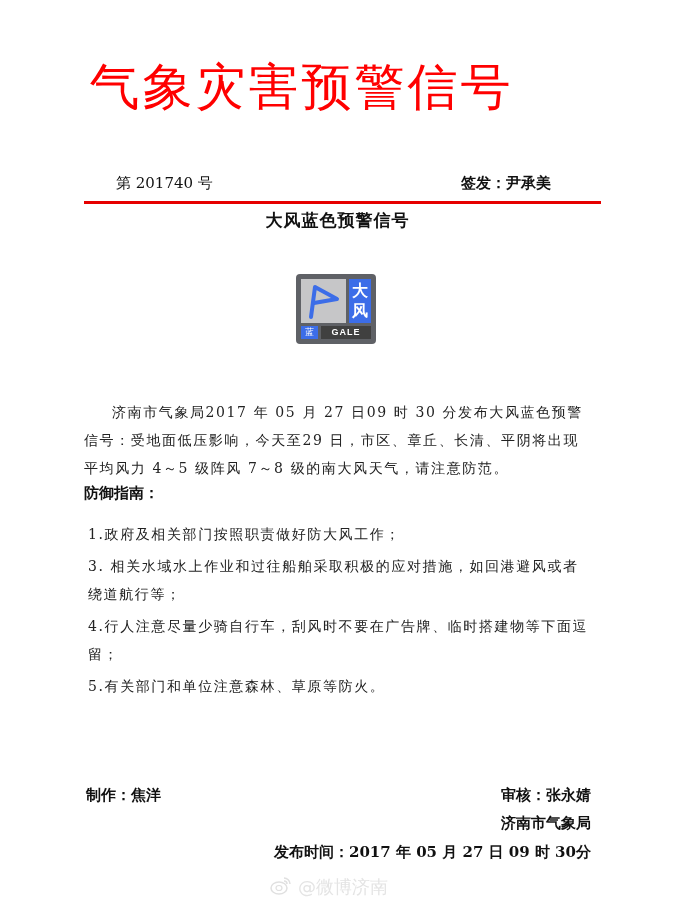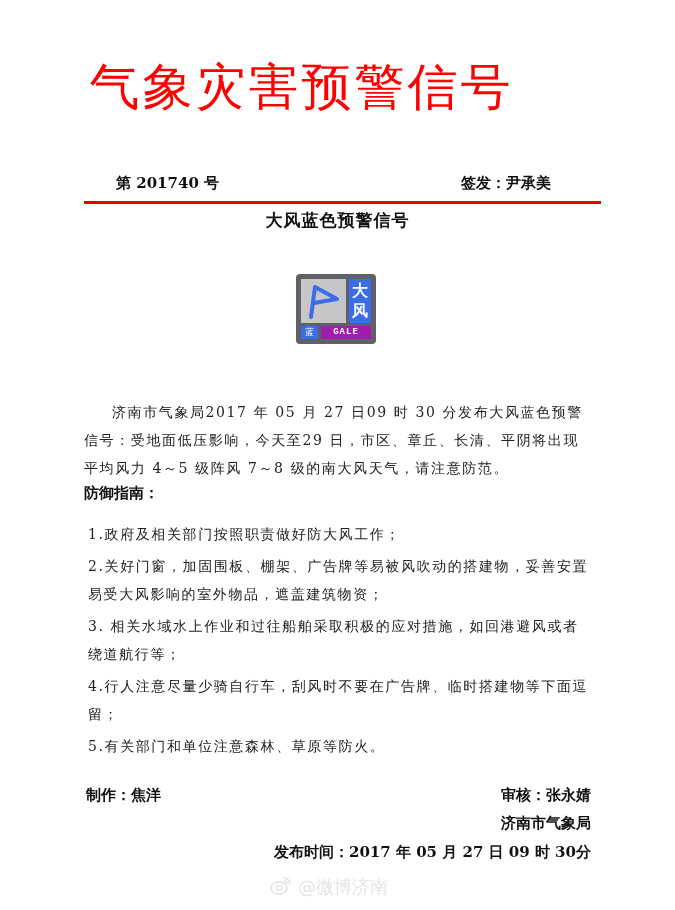--- a/index.html
+++ b/index.html
@@ -5,21 +5,21 @@
   html, body { margin: 0; padding: 0; }
   body {
     width: 675px; height: 910px; background: #ffffff; position: relative; overflow: hidden;
     font-family: "DejaVu Serif", "Liberation Serif", serif; color: #111;
   }
   .main-title {
     position: absolute; left: 0; width: 603px; top: 52px; text-align: center;
     font-family: "DejaVu Sans", "Liberation Sans", sans-serif;
     color: #ff0000; font-size: 50px; letter-spacing: 3px; line-height: 70px;
   }
-  .doc-number { position: absolute; left: 116px; top: 174px; font-size: 15px; font-weight: bold; }
+  .doc-number { position: absolute; left: 116px; top: 174px; font-size: 15px; font-weight: normal; }
   .signer { position: absolute; left: 461px; top: 174px; font-size: 15px; font-weight: bold; }
   .red-rule { position: absolute; left: 84px; top: 201px; width: 517px; height: 3px; background: #e60000; }
   .sub-title {
     position: absolute; left: 0; width: 675px; top: 209px; text-align: center;
     font-size: 17px; font-weight: bold; letter-spacing: 1px;
   }
   .signal-icon {
     position: absolute; left: 296px; top: 274px; width: 80px; height: 70px;
     background: #5f6166; border-radius: 4px;
   }
@@ -27,23 +27,23 @@
   .sig-char-box {
     position: absolute; left: 53px; top: 5px; width: 22px; height: 44px; background: #3c6de8;
     color: #fff; font-family: "DejaVu Sans", sans-serif; font-size: 16px; font-weight: bold;
     display: flex; flex-direction: column; align-items: center; justify-content: center; line-height: 20px;
   }
   .sig-level-box {
     position: absolute; left: 5px; top: 52px; width: 17px; height: 13px; background: #3c6de8;
     color: #fff; font-size: 9px; text-align: center; line-height: 13px; font-family: "DejaVu Sans", sans-serif;
   }
   .sig-gale-box {
-    position: absolute; left: 25px; top: 52px; width: 50px; height: 13px; background: #a21caf;
+    position: absolute; left: 25px; top: 52px; width: 50px; height: 13px; background: #404040;
     color: #fff; font-size: 9px; font-weight: bold; text-align: center; line-height: 13px;
-    font-family: Liberation Mono, monospace; letter-spacing: 1px;
+    font-family: Liberation Sans, sans-serif; letter-spacing: 1px;
   }
   .body-text {
     position: absolute; left: 84px; width: 510px; font-size: 14px; line-height: 28px;
     letter-spacing: 1.6px; color: #222;
   }
   .intro { top: 398px; text-indent: 2em; }
   .guide-heading { position: absolute; left: 84px; top: 484px; font-size: 15px; font-weight: bold; }
   .guide-list { top: 516px; }
   .guide-list p { margin: 4px; }
   .footer-maker { position: absolute; left: 86px; top: 786px; font-size: 15px; font-weight: bold; }
@@ -78,21 +78,20 @@
   <div class="sig-level-box">蓝</div>
   <div class="sig-gale-box">GALE</div>
 </div>
 
 <div class="body-text intro">济南市气象局2017 年 05 月 27 日09 时 30 分发布大风蓝色预警信号：受地面低压影响，今天至29 日，市区、章丘、长清、平阴将出现平均风力 4～5 级阵风 7～8 级的南大风天气，请注意防范。</div>
 
 <div class="guide-heading">防御指南：</div>
 
 <div class="body-text guide-list">
   <p>1.政府及相关部门按照职责做好防大风工作；</p>
-  <p>2.关好门窗，加固围板、棚架、广告牌等易被风吹动的搭建物，妥善安置易受大风影响的室外物品，遮盖建筑物资；</p>
   <p>3.  相关水域水上作业和过往船舶采取积极的应对措施，如回港避风或者绕道航行等；</p>
   <p>4.行人注意尽量少骑自行车，刮风时不要在广告牌、临时搭建物等下面逗留；</p>
   <p>5.有关部门和单位注意森林、草原等防火。</p>
 </div>
 
 <div class="footer-maker">制作：焦洋</div>
 <div class="footer-right reviewer">审核：张永婧</div>
 <div class="footer-right org">济南市气象局</div>
 <div class="footer-right pubtime">发布时间：2017 年 05 月 27 日 09 时 30分</div>
 

